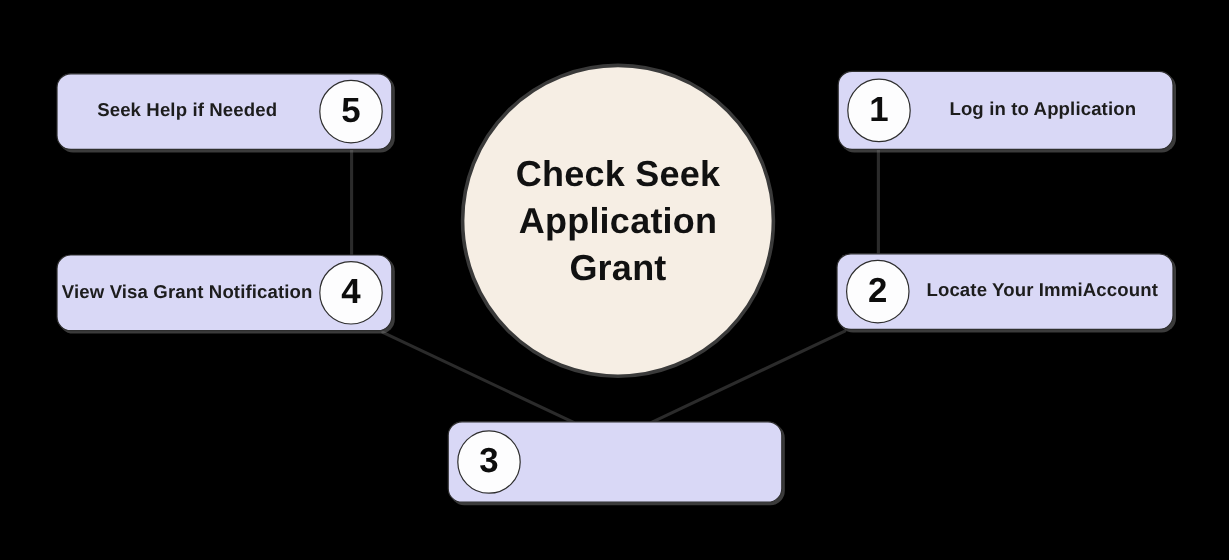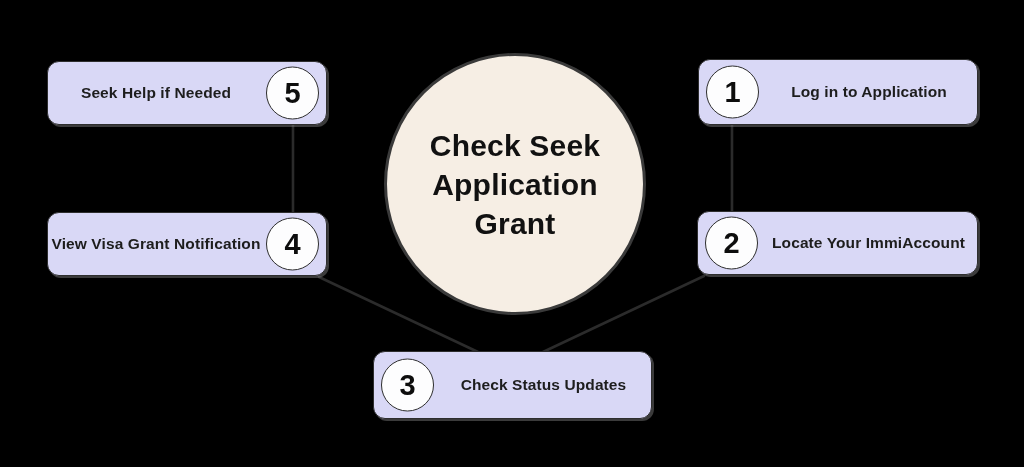--- a/index.html
+++ b/index.html
@@ -126,21 +126,20 @@
     <span class="step-label">Log in to Application</span>
   </div>
 
   <div id="box-step2" class="step-box pad-left">
     <span class="badge badge-left">2</span>
     <span class="step-label">Locate Your ImmiAccount</span>
   </div>
 
   <div id="box-step3" class="step-box pad-left">
     <span class="badge badge-left">3</span>
-    <span class="step-label">Check Status Updates</span>
   </div>
 
   <div id="box-step4" class="step-box pad-right">
     <span class="step-label">View Visa Grant Notification</span>
     <span class="badge badge-right">4</span>
   </div>
 
   <div id="box-step5" class="step-box pad-right">
     <span class="step-label">Seek Help if Needed</span>
     <span class="badge badge-right">5</span>

